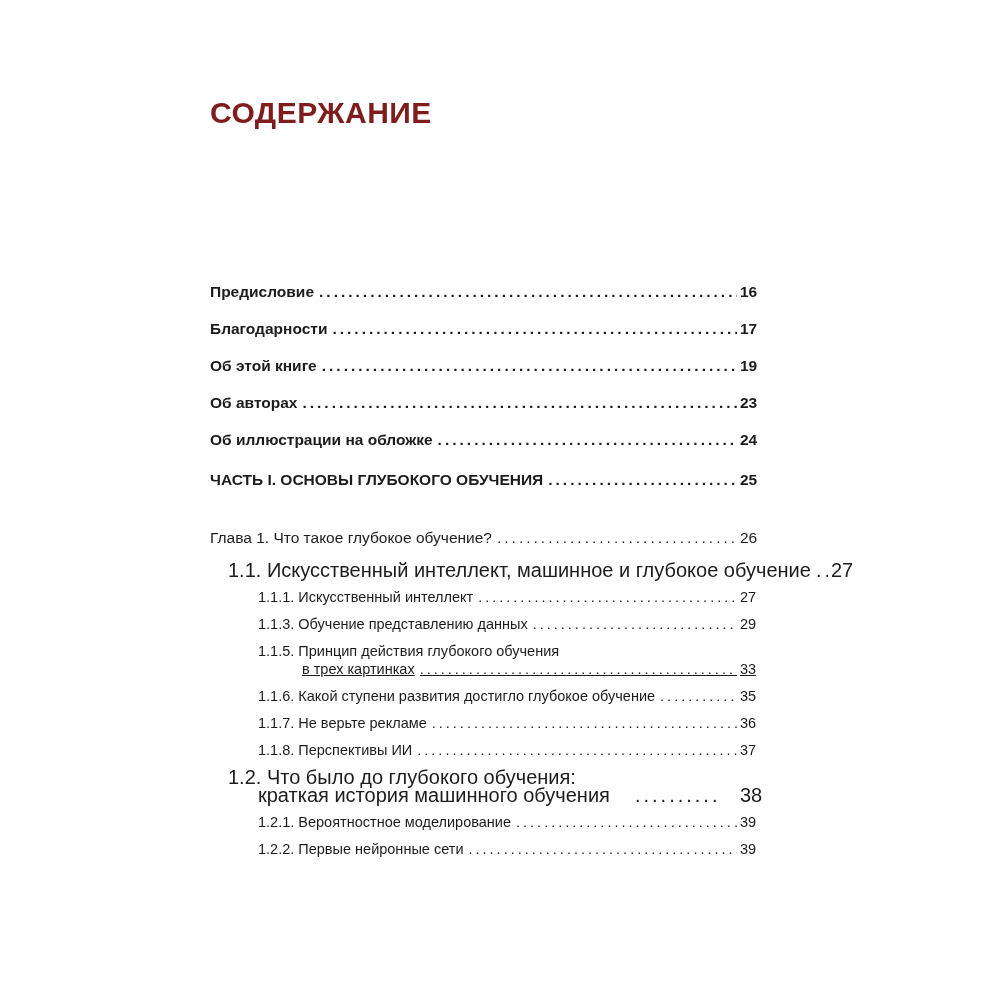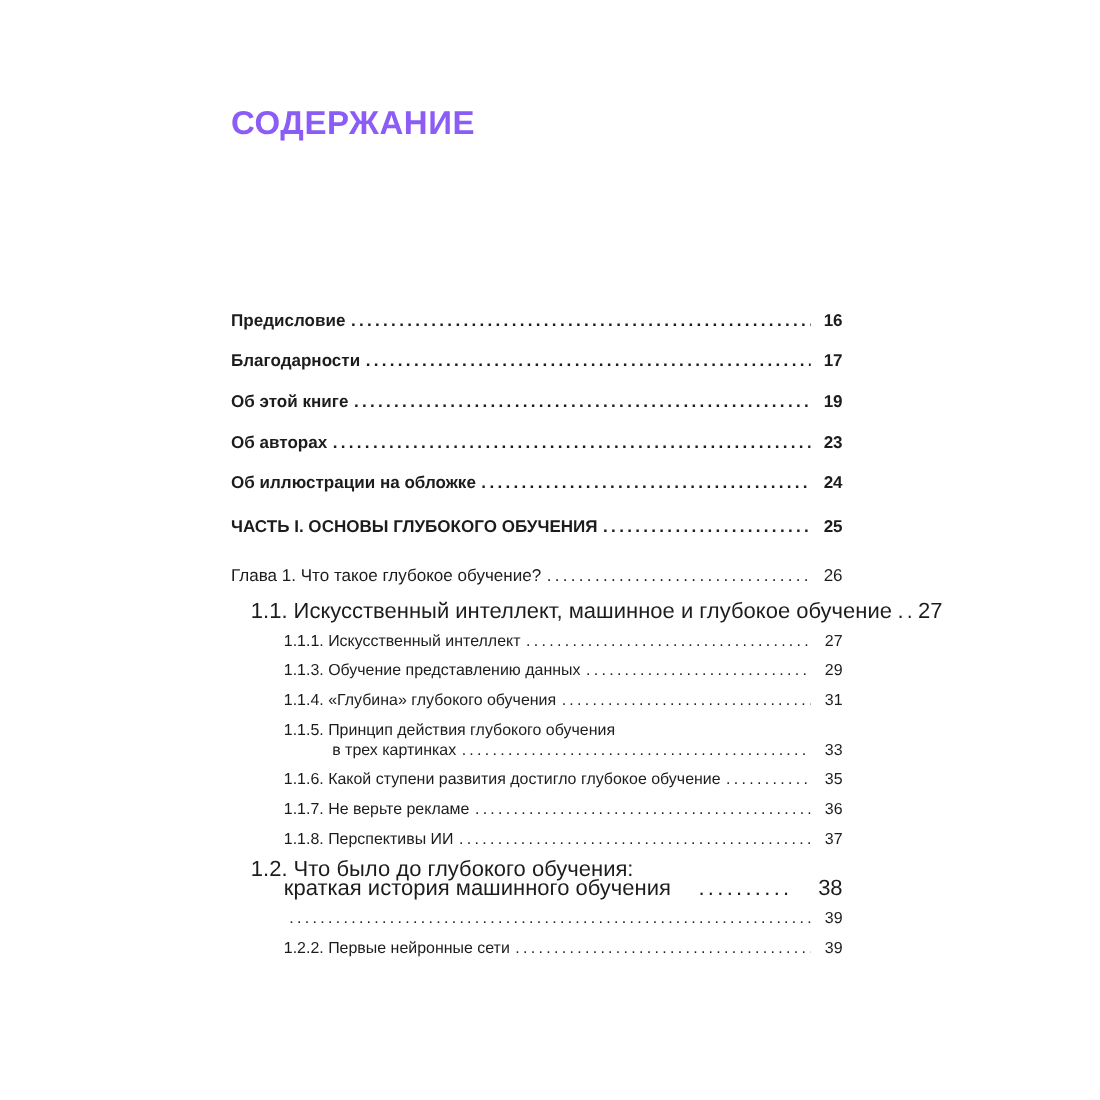--- a/index.html
+++ b/index.html
@@ -17,21 +17,21 @@
     overflow: hidden;
   }
   .page-title {
     position: absolute;
     left: 210px;
     top: 96px;
     margin: 0;
     font-size: 30px;
     font-weight: 600;
     letter-spacing: 0.5px;
-    color: #8b5cf6;
+    color: #7f1d1d;
   }
   .toc {
     position: absolute;
     left: 210px;
     top: 283px;
     width: 556px;
   }
   .entry { }
   .row {
     display: flex;
@@ -45,52 +45,51 @@
     white-space: nowrap;
     margin: 0 3px 0 5px;
     min-width: 12px;
   }
   .leader::after {
     content: "........................................................................................................................";
     letter-spacing: 3px;
   }
   .pagenum {
     min-width: 26px;
-    text-align: right;
     white-space: nowrap;
   }
   
   .entry.front {
     font-weight: bold;
     font-size: 15.5px;
     margin-bottom: 19px;
   }
   .entry.part {
     font-weight: bold;
     font-size: 15.5px;
     margin-top: 22px;
-    margin-bottom: 26px;
+    margin-bottom: 40px;
   }
   .entry.chapter {
     font-weight: normal;
     font-size: 15.5px;
     margin-bottom: 14px;
   }
   .entry.section {
     font-size: 20px;
     padding-left: 18px;
     margin-bottom: 9px;
   }
   .entry.subsection {
     font-size: 14.5px;
     padding-left: 48px;
     margin-bottom: 9px;
   }
   .entry.section .row.cont { padding-left: 30px; gap: 20px; }
-  .entry.subsection .row.cont { padding-left: 44px; }
+  .entry.subsection .row.cont { padding-left: 44px; text-decoration: underline; }
 </style>
 </head>
 <body>
 
 <div class="page">
   <h1 class="page-title">СОДЕРЖАНИЕ</h1>
   <div class="toc" id="toc">
       <div class="entry front">
         <div class="row">
           <span class="label">Предисловие</span>
@@ -156,27 +155,20 @@
       </div>
       <div class="entry subsection">
         <div class="row">
           <span class="label">1.1.3. Обучение представлению данных</span>
           <span class="leader"></span>
           <span class="pagenum">29</span>
         </div>
       </div>
       <div class="entry subsection">
         <div class="row">
-          <span class="label">1.1.4. «Глубина» глубокого обучения</span>
-          <span class="leader"></span>
-          <span class="pagenum">31</span>
-        </div>
-      </div>
-      <div class="entry subsection">
-        <div class="row">
           <span class="label">1.1.5. Принцип действия глубокого обучения</span>
         </div>
         <div class="row cont">
           <span class="label">в трех картинках</span>
           <span class="leader"></span>
           <span class="pagenum">33</span>
         </div>
       </div>
       <div class="entry subsection">
         <div class="row">
@@ -204,20 +196,21 @@
           <span class="label">1.2. Что было до глубокого обучения:</span>
         </div>
         <div class="row cont">
           <span class="label">краткая история машинного обучения</span>
           <span class="leader"></span>
           <span class="pagenum">38</span>
         </div>
       </div>
       <div class="entry subsection">
         <div class="row">
+          <span class="label">1.2.1. Вероятностное моделирование</span>
           <span class="leader"></span>
           <span class="pagenum">39</span>
         </div>
       </div>
       <div class="entry subsection">
         <div class="row">
           <span class="label">1.2.2. Первые нейронные сети</span>
           <span class="leader"></span>
           <span class="pagenum">39</span>
         </div>

